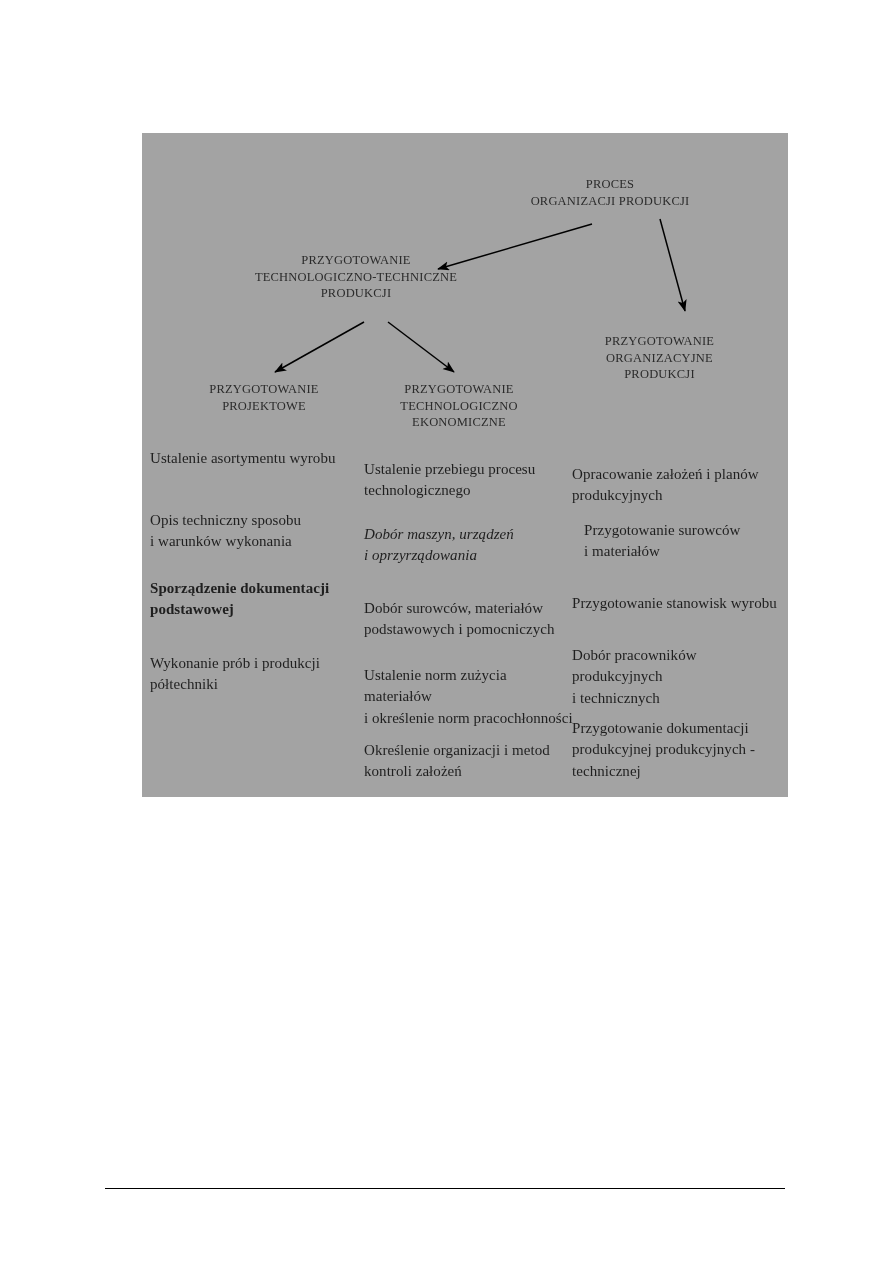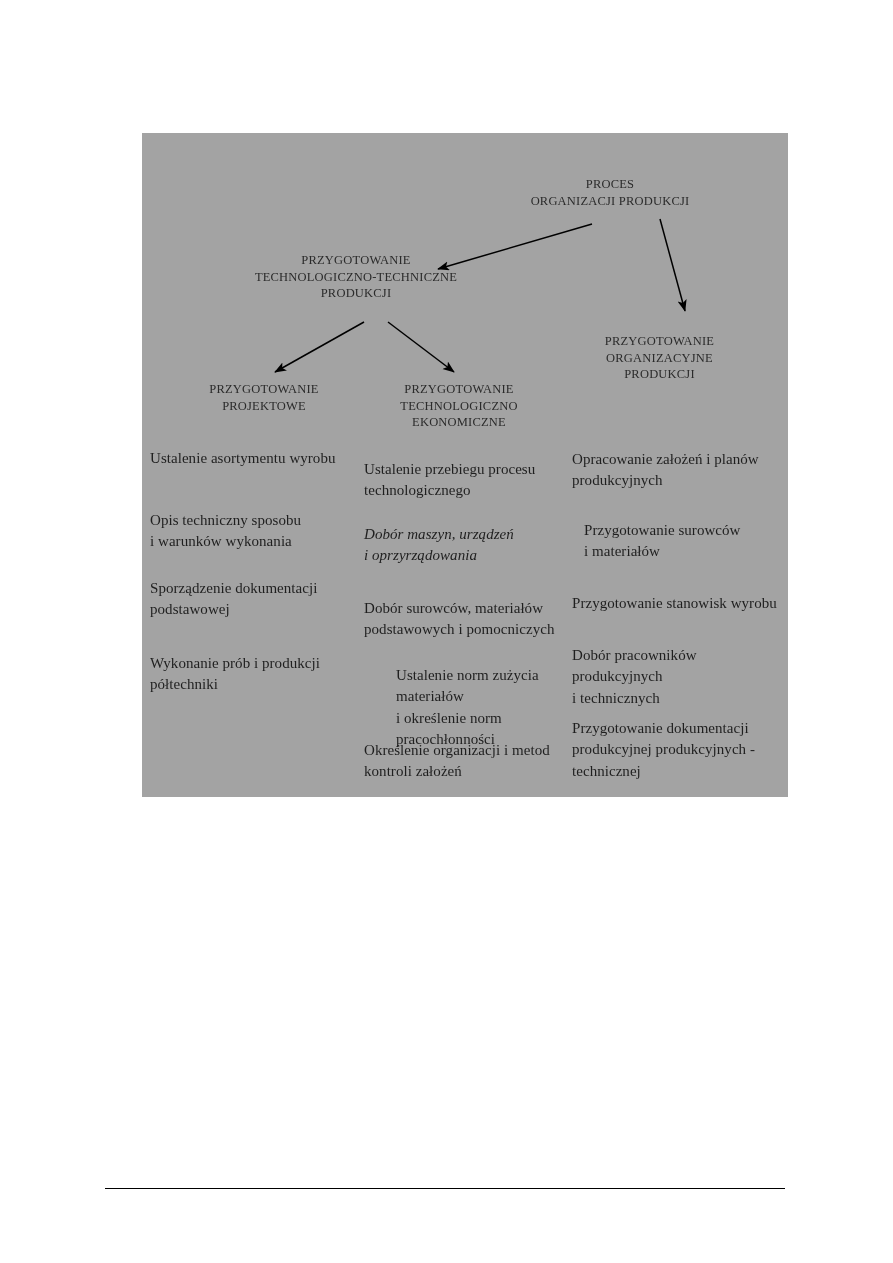--- a/index.html
+++ b/index.html
@@ -126,41 +126,41 @@
 PROJEKTOWE</div>
 
     <div class="node" id="node-techecon">PRZYGOTOWANIE
 TECHNOLOGICZNO
 EKONOMICZNE</div>
 
     <div class="column" id="column-design">
       <div class="column-item" style="top: 0px;">Ustalenie asortymentu wyrobu</div>
       <div class="column-item" style="top: 62px;">Opis techniczny sposobu
 i warunków wykonania</div>
-      <div class="column-item" style="top: 130px;">Sporządzenie dokumentacji
+      <div class="column-item" style="top: 130px; font-weight: bold;">Sporządzenie dokumentacji
 podstawowej</div>
       <div class="column-item" style="top: 205px;">Wykonanie prób i produkcji
 półtechniki</div>
     </div>
 
     <div class="column" id="column-techecon">
       <div class="column-item" style="top: 11px;">Ustalenie przebiegu procesu
 technologicznego</div>
       <div class="column-item" style="top: 76px; font-style: italic;">Dobór maszyn, urządzeń
 i oprzyrządowania</div>
       <div class="column-item" style="top: 150px;">Dobór surowców, materiałów
 podstawowych i pomocniczych</div>
-      <div class="column-item" style="top: 217px; margin-left: 32px;">Ustalenie norm zużycia materiałów
+      <div class="column-item" style="top: 217px;">Ustalenie norm zużycia materiałów
 i określenie norm pracochłonności</div>
       <div class="column-item" style="top: 292px;">Określenie organizacji i metod
 kontroli założeń</div>
     </div>
 
     <div class="column" id="column-org">
-      <div class="column-item" style="top: 1px;">Opracowanie założeń i planów
+      <div class="column-item" style="top: 16px;">Opracowanie założeń i planów
 produkcyjnych</div>
       <div class="column-item" style="top: 72px; margin-left: 12px;">Przygotowanie surowców
 i materiałów</div>
       <div class="column-item" style="top: 145px;">Przygotowanie stanowisk wyrobu</div>
       <div class="column-item" style="top: 197px;">Dobór pracowników produkcyjnych
 i technicznych</div>
       <div class="column-item" style="top: 270px;">Przygotowanie dokumentacji
 produkcyjnej produkcyjnych -
 technicznej</div>
     </div>

